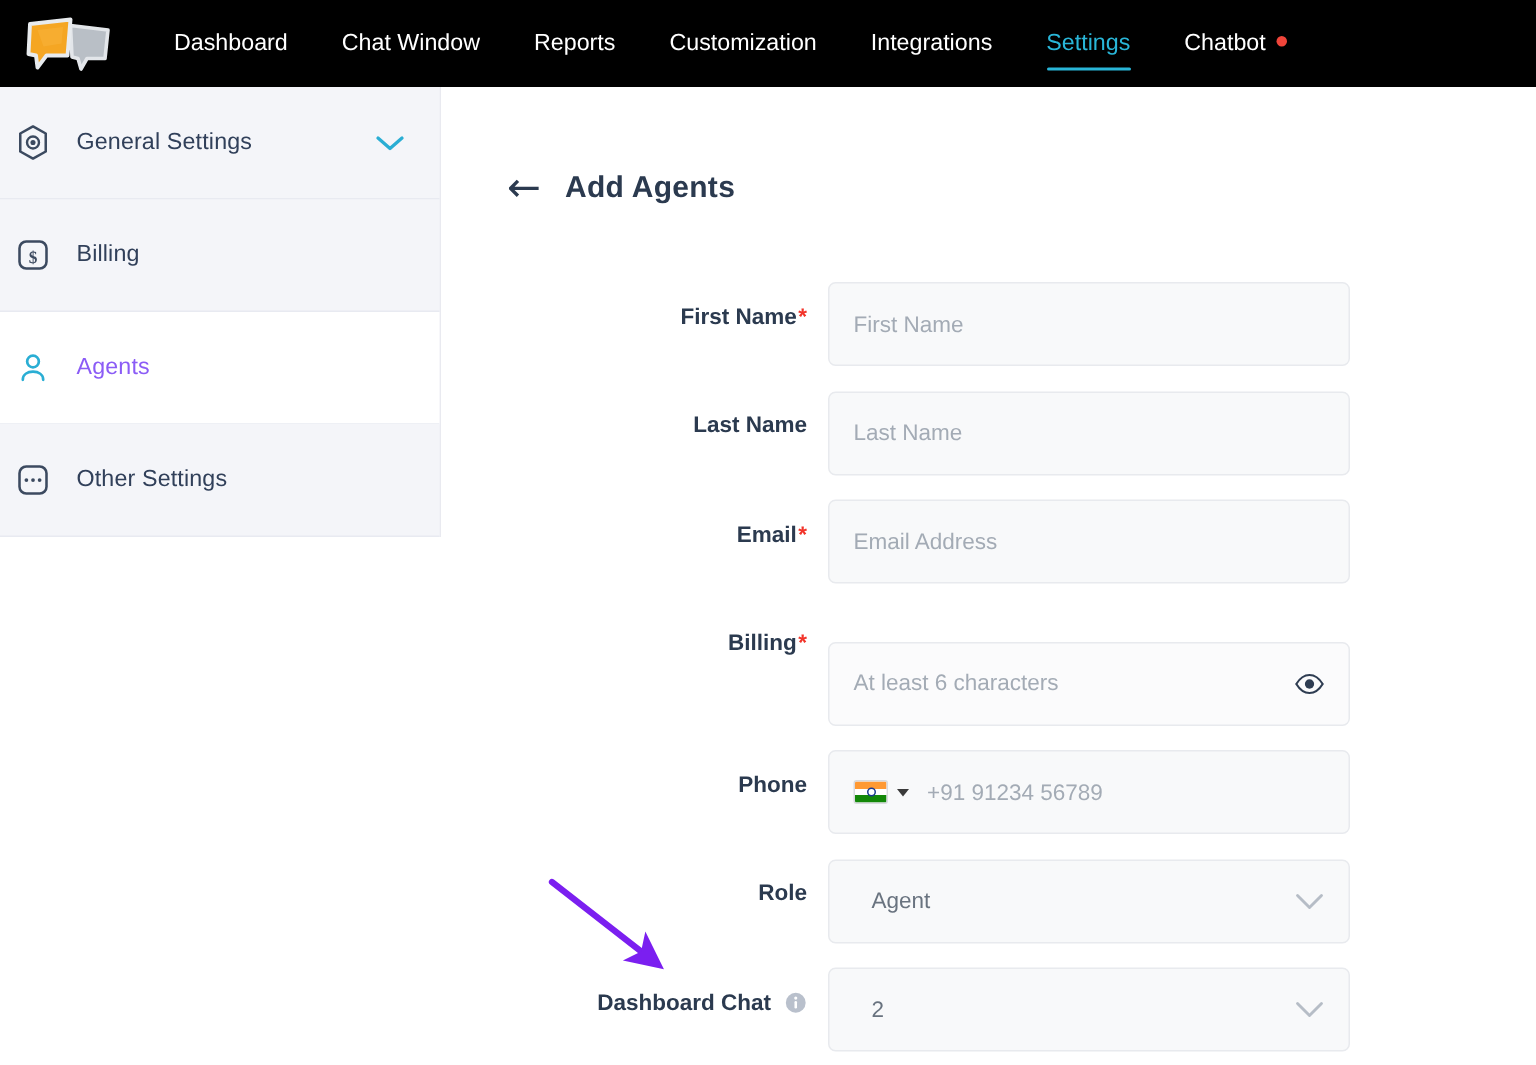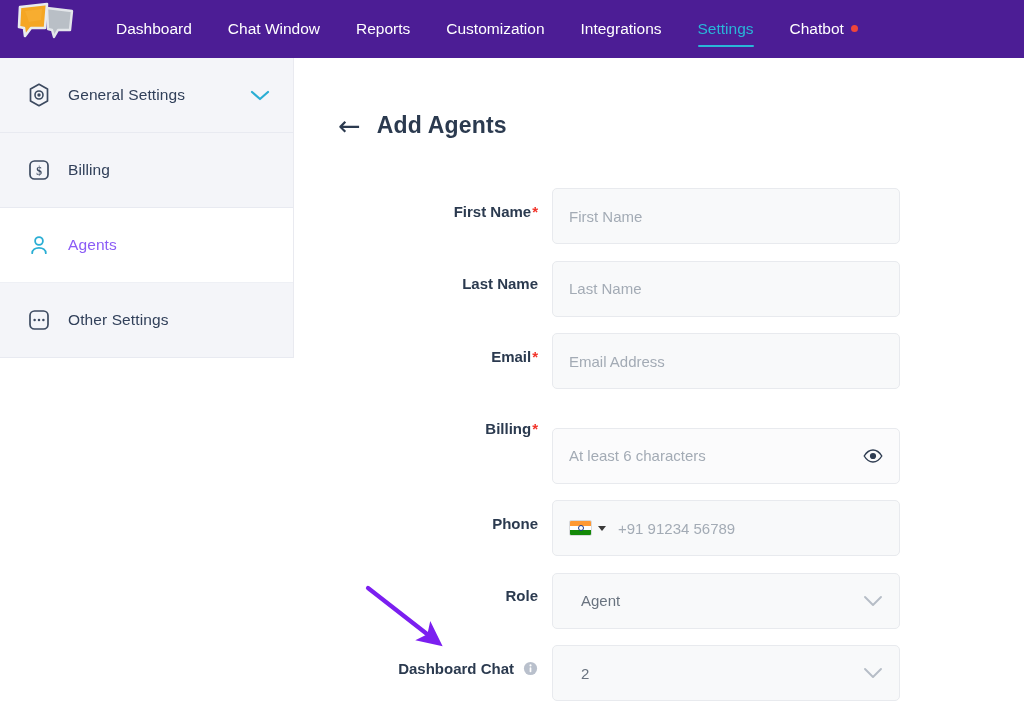--- a/index.html
+++ b/index.html
@@ -11,23 +11,23 @@
     background: #ffffff;
     font-family: "Liberation Sans", sans-serif;
   }
 
   
   .navbar {
     position: absolute;
     top: 0; left: 0;
     width: 1024px;
     height: 58px;
-    background: #4c1d95;
-    display: flex;
-    align-items: flex-start;
+    background: #000000;
+    display: flex;
+    align-items: center;
     padding-left: 14px;
   }
   .logo {
     width: 62px;
     height: 40px;
     position: relative;
     flex: 0 0 auto;
     margin-right: 22px;
   }
   .nav-links {
@@ -73,21 +73,21 @@
     width: 294px;
     height: 652px;
     background: #f4f5f9;
     border-right: 1px solid #e9eaf0;
   }
   .side-item {
     position: relative;
     height: 75px;
     display: flex;
     align-items: center;
-    padding-left: 24px;
+    padding-left: 7px;
     border-bottom: 1px solid #e8eaf1;
     background: #f4f5f9;
     cursor: pointer;
   }
   .side-item.active { background: #ffffff; border-bottom-color: #eef0f5; }
   .side-icon {
     width: 30px; height: 30px;
     flex: 0 0 auto;
     margin-right: 14px;
     display: flex;
@@ -131,21 +131,21 @@
   }
   .back-arrow {
     font-size: 27px;
     color: #2b3a4f;
     line-height: 1;
     margin-right: 16px;
     cursor: pointer;
     font-family: "DejaVu Sans", sans-serif;
   }
   .page-title {
-    font-size: 23px;
+    font-size: 20px;
     font-weight: bold;
     color: #2b3a4f;
     letter-spacing: .2px;
   }
 
   
   .form {
     position: absolute;
     top: 130px; left: 0;
     width: 730px;

